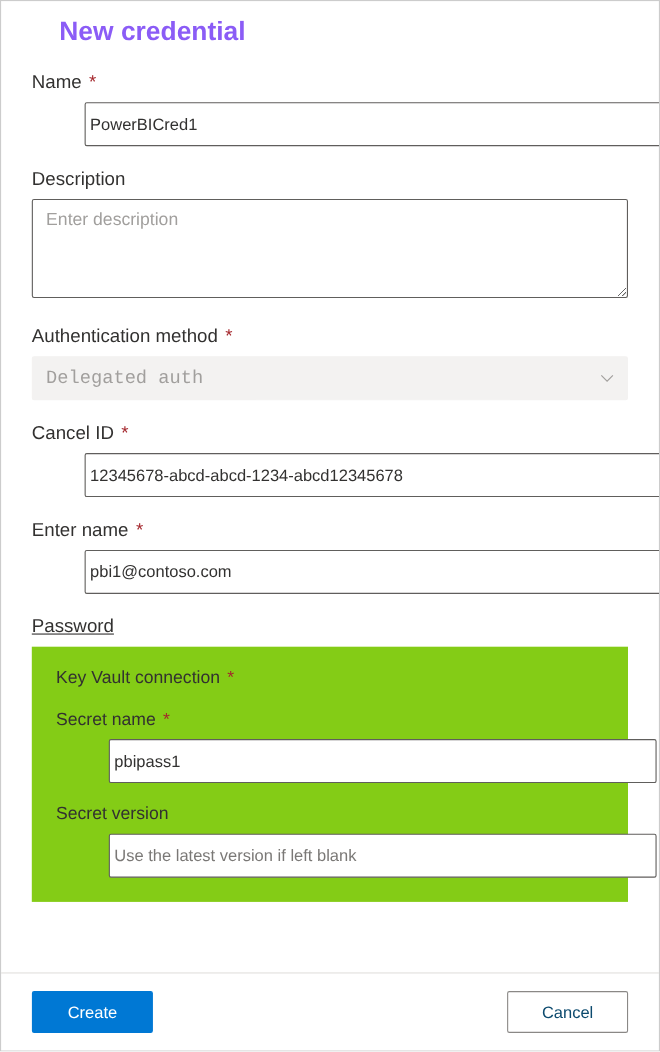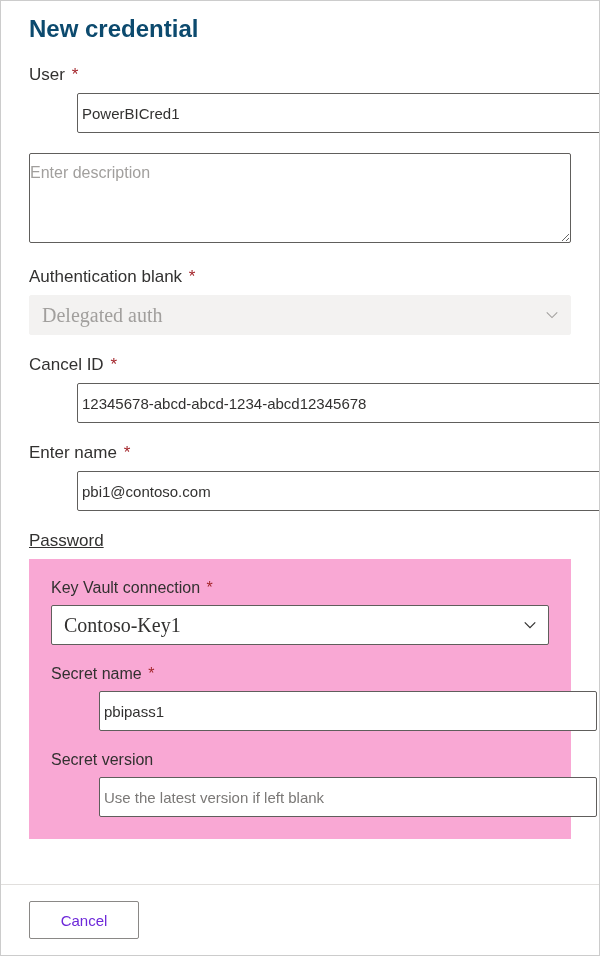--- a/index.html
+++ b/index.html
@@ -22,22 +22,23 @@
       flex-direction: column;
     }
     .panel-content {
       flex: 1;
       padding: 14px 28px 10px 28px;
       overflow: auto;
     }
     .panel-title {
       font-size: 24px;
       font-weight: 600;
-      color: #0c4a6e;
+      color: #8b5cf6;
       margin-bottom: 22px;
+      margin-left: 25px;
     }
     .form-group {
       margin-bottom: 20px;
     }
     .form-label {
       display: block;
       font-size: 17px;
       color: #323130;
       margin-bottom: 8px;
       font-weight: 400;
@@ -61,46 +62,46 @@
       color: #323130;
       font-family: inherit;
       margin-left: 48px;
     }
     .text-input::placeholder {
       color: #7a7876;
     }
     .textarea-input {
       width: 100%;
       height: 90px;
-      padding: 10px 0;
+      padding: 10px 12px;
       font-size: 16px;
       border: 1px solid #605e5c;
       border-radius: 2px;
       background: #ffffff;
       color: #323130;
       font-family: inherit;
       resize: vertical;
     }
     .textarea-input::placeholder {
       color: #a19f9d;
     }
     .select-wrapper {
       position: relative;
       width: 100%;
     }
     .select-input {
       width: 100%;
       height: 40px;
       padding: 8px 36px 8px 12px;
-      font-size: 20px;
+      font-size: 17px;
       border: 1px solid #605e5c;
       border-radius: 2px;
       background: #ffffff;
       color: #323130;
-      font-family: Liberation Serif, serif;
+      font-family: Liberation Mono, monospace;
       appearance: none;
       cursor: pointer;
     }
     .select-input.disabled {
       background: #f3f2f1;
       color: #a19f9d;
       border: 1px solid #f3f2f1;
       cursor: default;
     }
     .chevron {
@@ -112,21 +113,21 @@
     }
     .chevron svg {
       width: 14px;
       height: 14px;
       display: block;
     }
     .chevron.disabled svg path {
       stroke: #a19f9d;
     }
     .password-section {
-      background: #f9a8d4;
+      background: #84cc16;
       padding: 20px 22px 22px 22px;
       margin-top: 4px;
     }
     .password-section .form-group:last-child {
       margin-bottom: 0;
     }
     .password-section .form-label {
       font-size: 16px;
     }
     .panel-footer {
@@ -146,45 +147,46 @@
       min-width: 110px;
     }
     .btn-primary {
       background: #0078d4;
       border: 1px solid #0078d4;
       color: #ffffff;
     }
     .btn-secondary {
       background: #ffffff;
       border: 1px solid #8a8886;
-      color: #6d28d9;
+      color: #0c4a6e;
     }
   </style>
 </head>
 <body>
 
 <div class="panel">
   <div class="panel-content">
     <h1 class="panel-title">New credential</h1>
 
     <div class="form-group">
       <label class="form-label">
-        <span>User</span>
+        <span>Name</span>
         <span class="required-asterisk">*</span>
       </label>
       <input type="text" class="text-input" value="PowerBICred1" style="">
     </div>
 
     <div class="form-group">
+      <label class="form-label">Description</label>
       <textarea class="textarea-input" placeholder="Enter description" style=""></textarea>
     </div>
 
     <div class="form-group">
       <label class="form-label">
-        <span>Authentication blank</span>
+        <span>Authentication method</span>
         <span class="required-asterisk">*</span>
       </label>
       <div class="select-wrapper">
         <input type="text" readonly="" class="select-input disabled" value="Delegated auth" style="">
         <span class="chevron disabled">
           <svg viewBox="0 0 16 16">
               <path d="M2 5 L8 11 L14 5" stroke="#a19f9d" stroke-width="1.2" fill="none"></path>
             </svg>
         </span>
       </div>
@@ -208,43 +210,36 @@
 
     <div class="form-group">
       <label class="form-label section">Password</label>
       <div class="password-section">
 
         <div class="form-group">
           <label class="form-label">
             <span>Key Vault connection</span>
             <span class="required-asterisk">*</span>
           </label>
-          <div class="select-wrapper">
-            <input type="text" readonly="" class="select-input" value="Contoso-Key1" style="">
-            <span class="chevron">
-              <svg viewBox="0 0 16 16">
-                  <path d="M2 5 L8 11 L14 5" stroke="#323130" stroke-width="1.4" fill="none"></path>
-                </svg>
-            </span>
-          </div>
         </div>
 
         <div class="form-group">
           <label class="form-label">
             <span>Secret name</span>
             <span class="required-asterisk">*</span>
           </label>
           <input type="text" class="text-input" value="pbipass1" style="">
         </div>
 
         <div class="form-group">
           <label class="form-label">Secret version</label>
           <input type="text" class="text-input" placeholder="Use the latest version if left blank" style="">
         </div>
 
       </div>
     </div>
   </div>
 
   <div class="panel-footer">
+    <button class="btn btn-primary">Create</button>
     <button class="btn btn-secondary">Cancel</button>
   </div>
 </div>
 
 </body></html>

